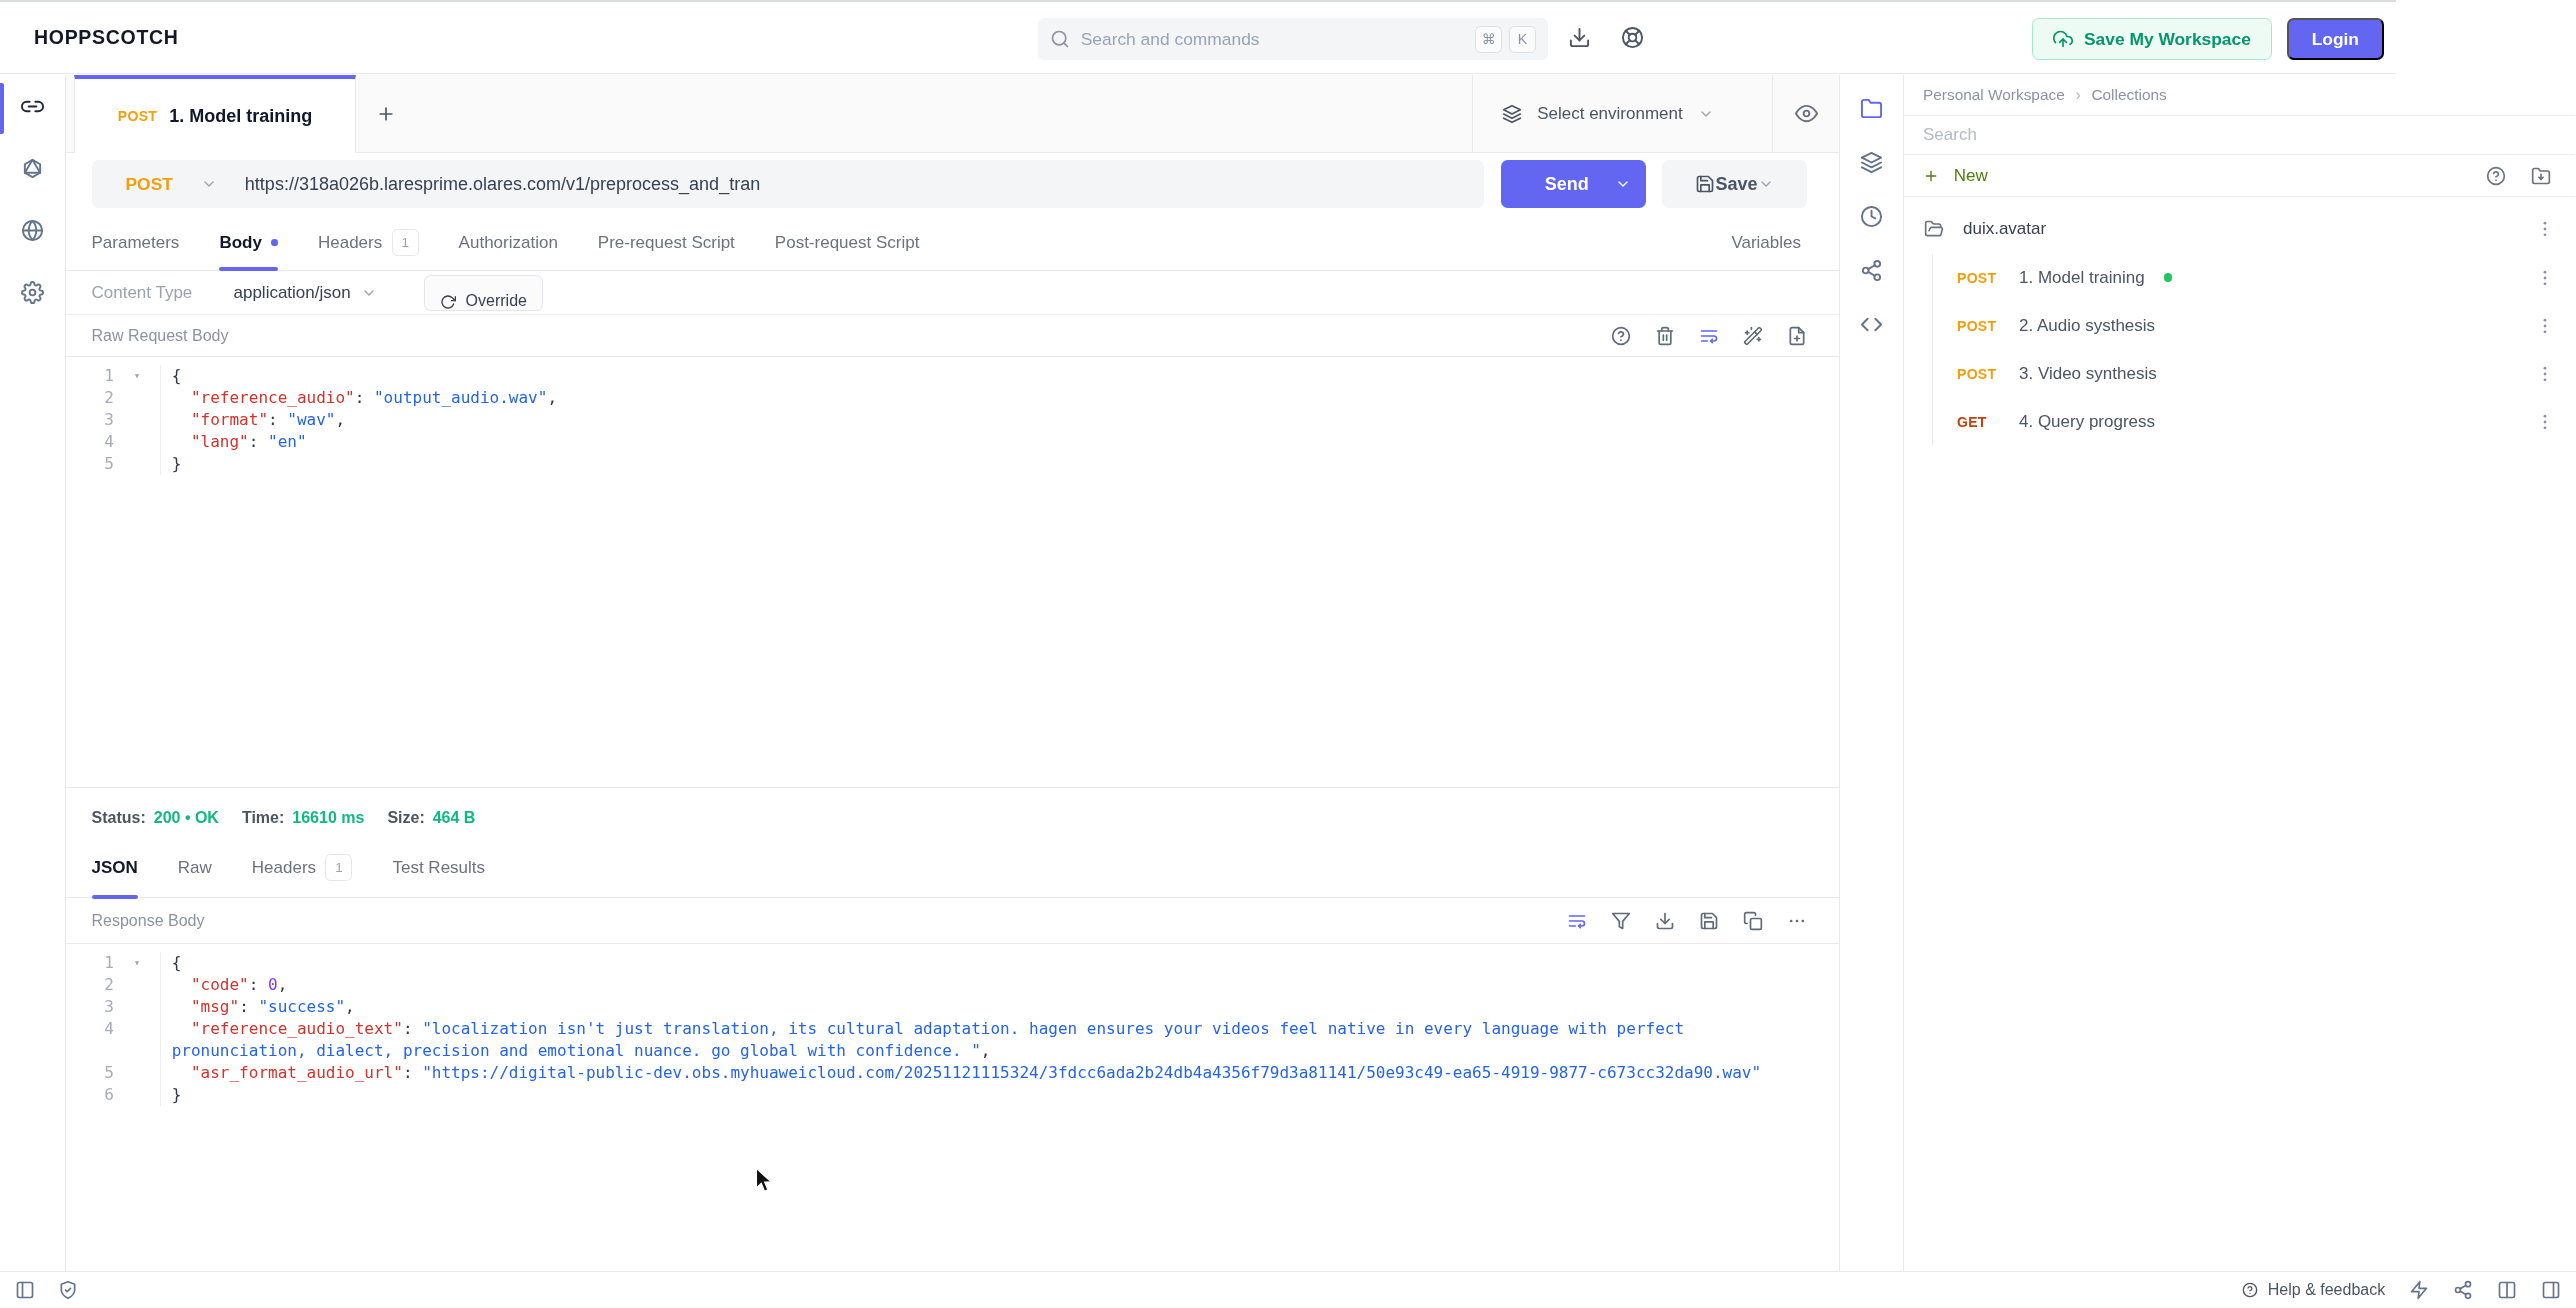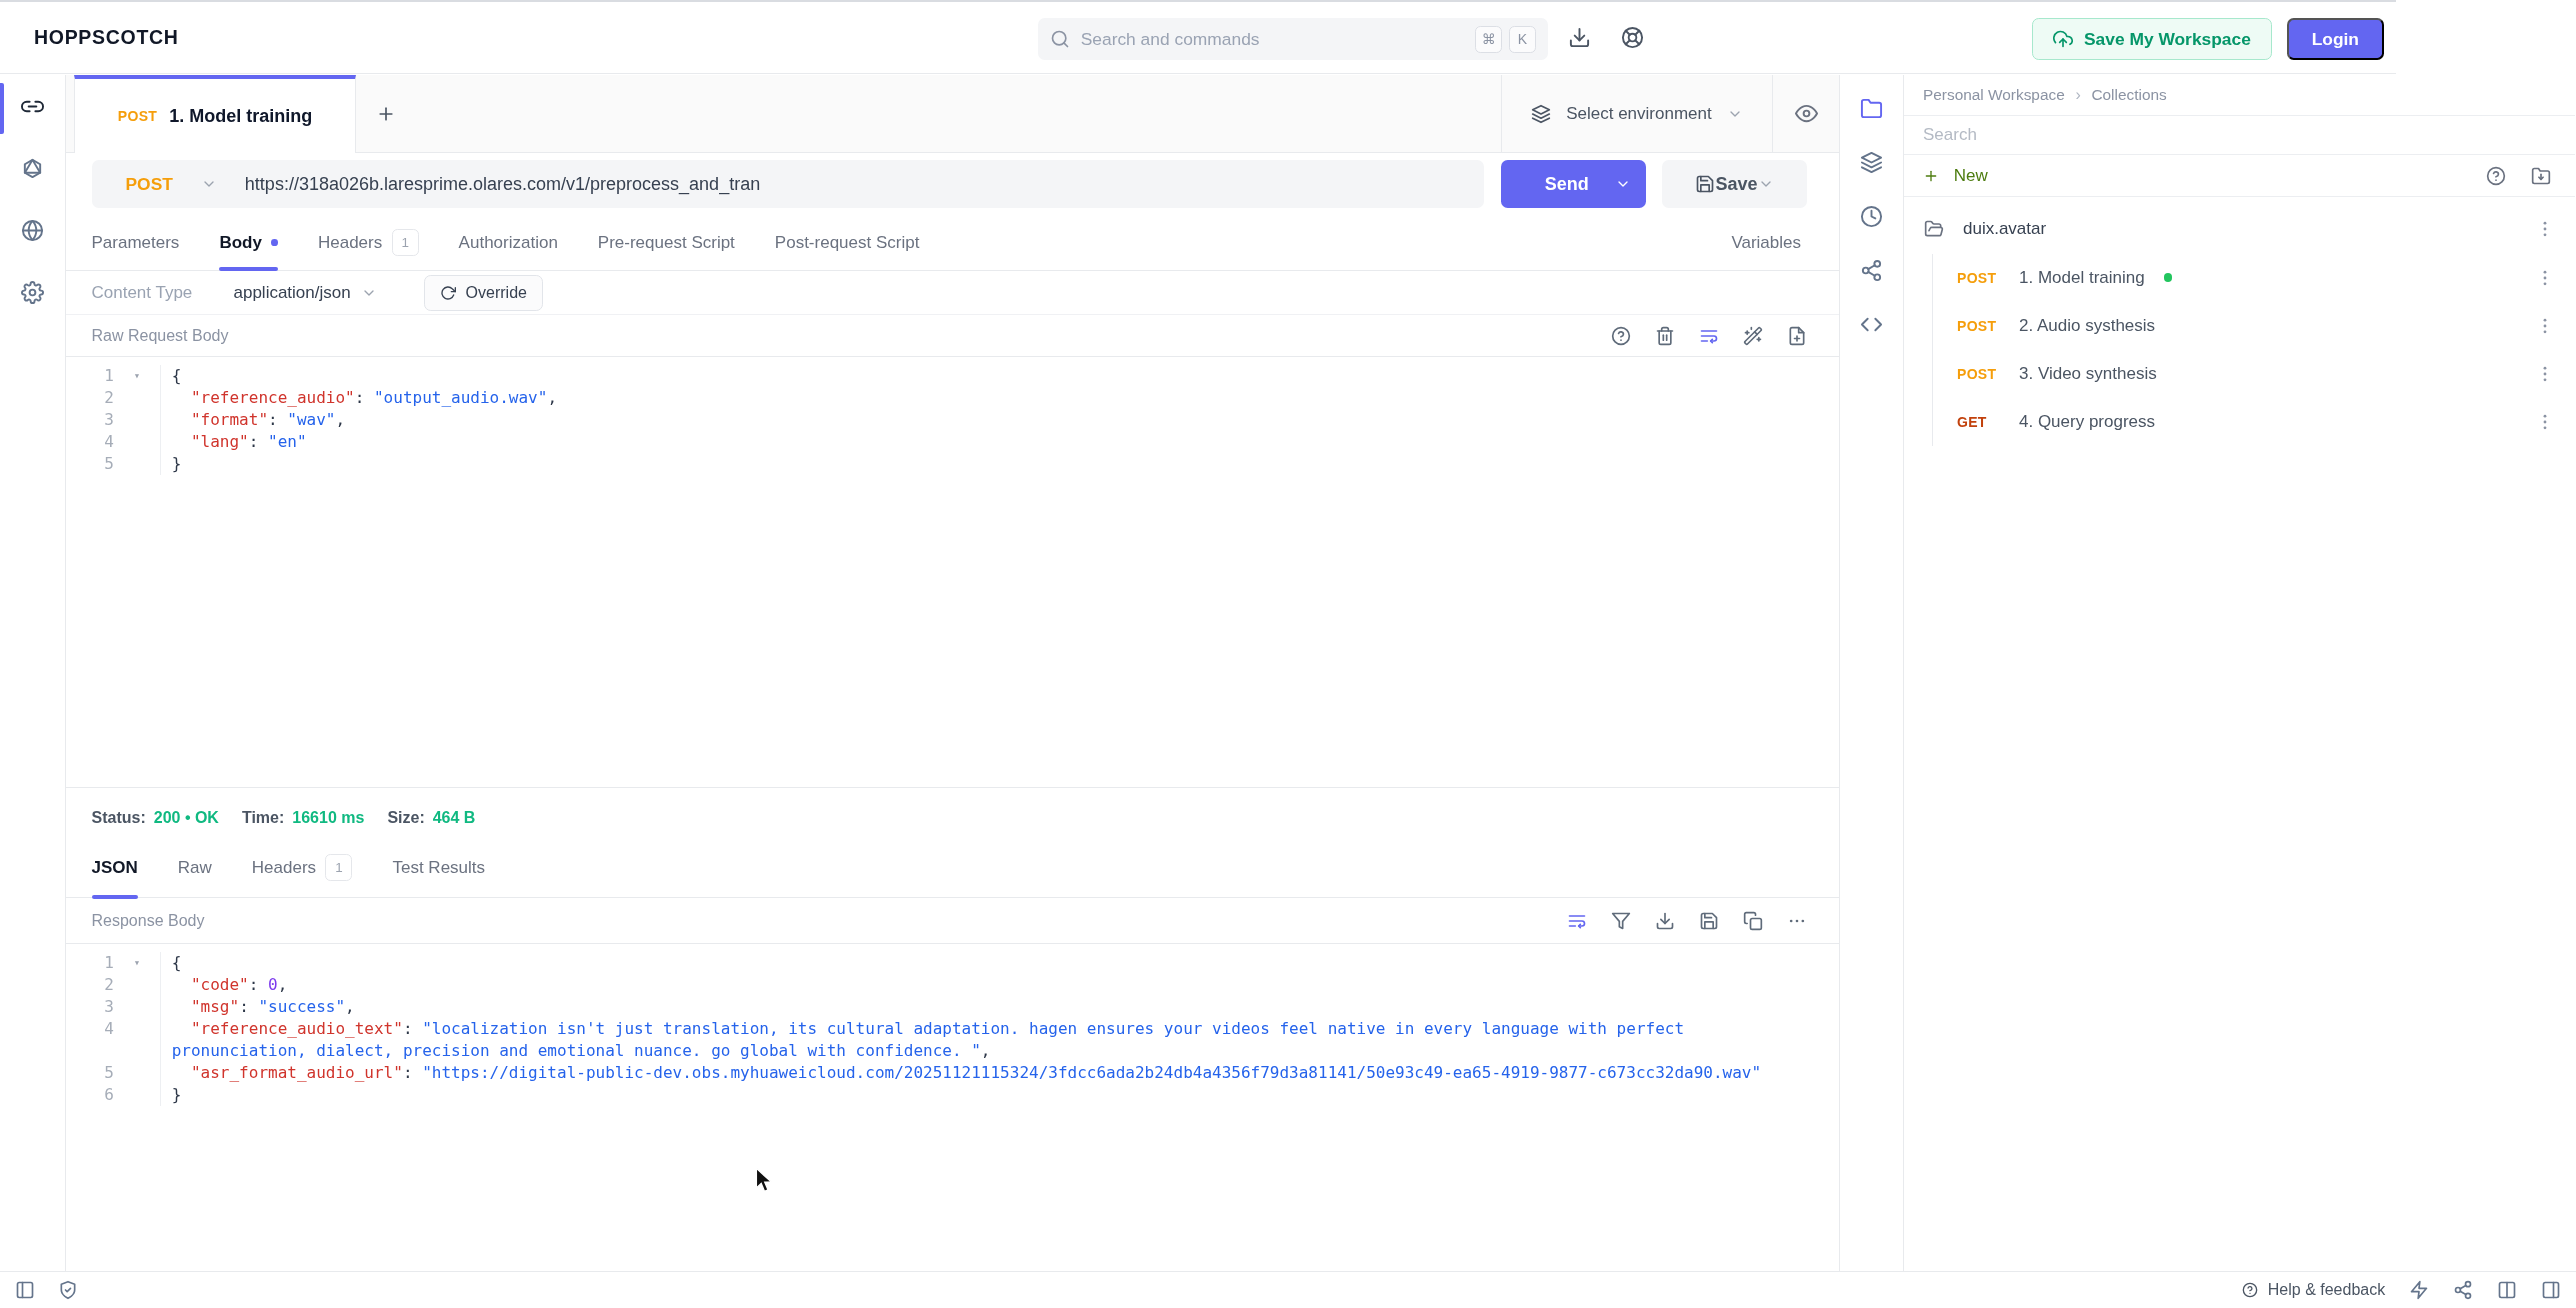--- a/index.html
+++ b/index.html
@@ -40,21 +40,21 @@
 
   
   .tabstrip { height:78px; background:#fafafa; border-bottom:1.3px solid #e8eaed; display:flex; align-items:stretch; }
   .req-tab { margin-left:8px; width:282px; background:#fff; border-top:4px solid #6366f1;
     border-left:1.3px solid #e8eaed; border-right:1.3px solid #e8eaed; margin-bottom:-1.3px; z-index:2;
     display:flex; align-items:center; justify-content:center; gap:12px; }
   .method-post { color:#f59e0b; font-weight:700; font-size:14px; letter-spacing:0.3px; }
   .method-get  { color:#c2410c; font-weight:700; font-size:14px; letter-spacing:0.3px; }
   .req-tab-title { font-size:18px; font-weight:600; color:#0f172a; }
   .newtab { width:60px; display:flex; align-items:center; justify-content:center; color:#4b5563; }
-  .strip-right { margin-left:auto; display:flex; align-items:stretch; }
+  .strip-right { margin-left:auto; display:flex; align-items:stretch;gap:29px; }
   .env-sel { display:flex; align-items:center; gap:14.8px; padding:0 29.5px; border-left:1.3px solid #e8eaed;
     color:#4b5563; font-size:17px; font-weight:500; }
   .eye-box { width:67px; border-left:1.3px solid #e8eaed; display:flex; align-items:center; justify-content:center; color:#6b7280; }
 
   
   .urlrow { height:62px; display:flex; align-items:center; padding:0 32px 0 25.5px; }
   .url-group { flex:1; height:48px; background:#f4f5f7; border-radius:6.7px; display:flex; align-items:center; }
   .url-method { display:flex; align-items:center; gap:28px; padding:0 28px 0 34px; font-size:17.4px; font-weight:700; color:#f59e0b; }
   .url-group input { flex:1; border:none; background:transparent; outline:none; font-size:18px; color:#374151; font-family:inherit; }
   .btn-send { width:145px; height:48px; margin-left:17.4px; background:#6366f1; border-radius:6.7px; color:#fff;
@@ -72,21 +72,21 @@
   .tab-dot { width:6.7px; height:6.7px; border-radius:50%; background:#6366f1; margin-left:9.4px; }
   .badge { margin-left:9.4px; min-width:27px; height:27px; padding:0 6.7px; border:1.3px solid #e5e7eb; border-radius:5.4px;
     display:flex; align-items:center; justify-content:center; font-size:13.4px; color:#9ca3af; background:#fff; }
   .tabs-end { margin-left:auto; display:flex; align-items:center; font-size:17px; color:#6b7280; font-weight:400; }
 
   
   .ctrow { height:44px; border-bottom:1.3px solid #f0f1f4; display:flex; align-items:center; padding:0 32px 0 25.5px; }
   .ct-label { color:#9aa3b2; font-size:17px; width:142px; }
   .ct-value { display:flex; align-items:center; gap:10.7px; color:#374151; font-size:17px; font-weight:500; }
   .btn-override { margin-left:47px; height:36px; border:1.3px solid #e2e5ea; border-radius:6.7px; background:#fbfbfc;
-    display:flex; align-items:center; gap:9.4px; padding:0 14.8px; font-size:16px; color:#374151; font-weight:500; }
+    display:flex; align-items:flex-end; gap:9.4px; padding:0 14.8px; font-size:16px; color:#374151; font-weight:500; }
   .toolrow { height:42px; border-bottom:1.3px solid #e8eaed; display:flex; align-items:center; padding:0 32px 0 25.5px; }
   .tool-label { color:#8b93a3; font-size:16px; }
   .tool-ics { margin-left:auto; display:flex; align-items:center; gap:24px; color:#5f6b7a; }
   .tool-ics .accent { color:#6366f1; }
 
   
   .editor { overflow:hidden; padding-top:8px; font-family:"DejaVu Sans Mono",monospace; font-size:16px; line-height:22px; }
   .editor.req { flex:640 1 0; } .editor.resp { flex:483 1 0; }
   .code-line { display:flex; align-items:flex-start; }
   .gutter { flex:0 0 94px; display:flex; color:#a6adb8; }

